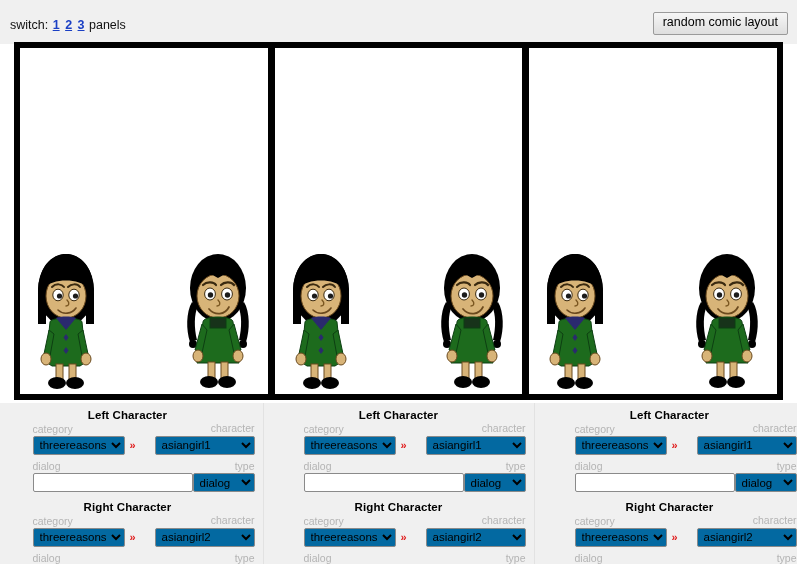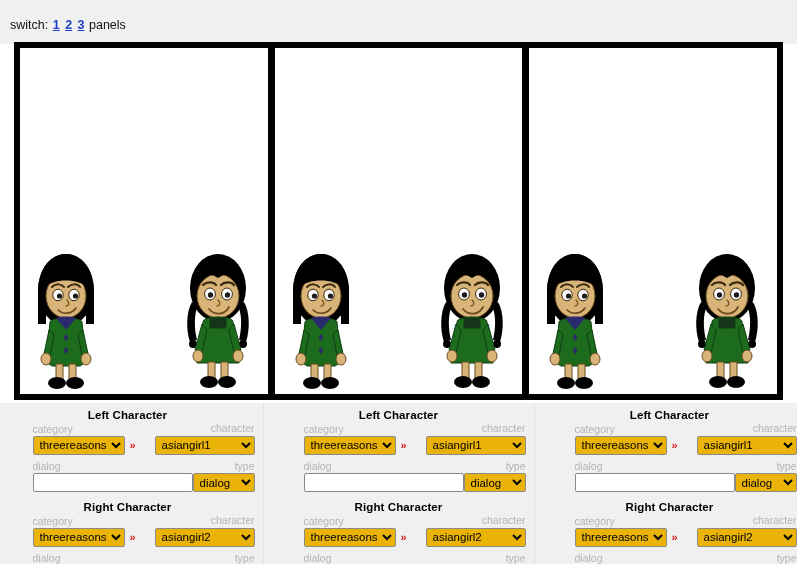--- a/index.html
+++ b/index.html
@@ -117,21 +117,21 @@
     display: block;
     line-height: 12px;
     margin-bottom: 1px;
   }
   .field-label.right-al { text-align: right; }
 
   select {
     font-family: "Liberation Sans", sans-serif;
     font-size: 11.5px;
     color: #000;
-    background: #eab308;
+    background: #0369a1;
     border: 1px solid #8a8a8a;
     border-radius: 2px;
     padding: 1px 2px;
     height: 19px;
     box-sizing: border-box;
     cursor: pointer;
   }
   select.category { width: 92px; }
   select.character { width: 100px; }
   select.type { width: 62px; }
@@ -167,20 +167,21 @@
 <body>
 
 <div class="toolbar">
   <div class="switch-text">
     <span class="lbl">switch:</span>
     <span class="panel-link">1</span>
     <span class="panel-link">2</span>
     <span class="panel-link">3</span>
     <span class="lbl">panels</span>
   </div>
+  <button class="random-btn">random comic layout</button>
 </div>
 
 <div class="strip">
 
   <div class="panel">
     <div class="char left">
   <svg width="72" height="140" viewBox="0 0 72 140" xmlns="http://www.w3.org/2000/svg">
 
     <path d="M8 44 C8 16 22 4 36 4 C50 4 64 16 64 44 L64 74 L56 74 L56 50 L16 50 L16 74 L8 74 Z" fill="#000000"></path>
     <ellipse cx="36" cy="40" rx="28" ry="36" fill="#000000"></ellipse>

